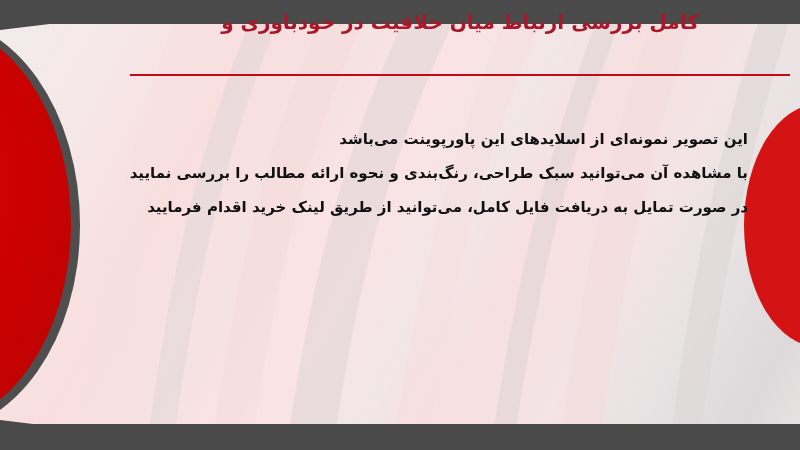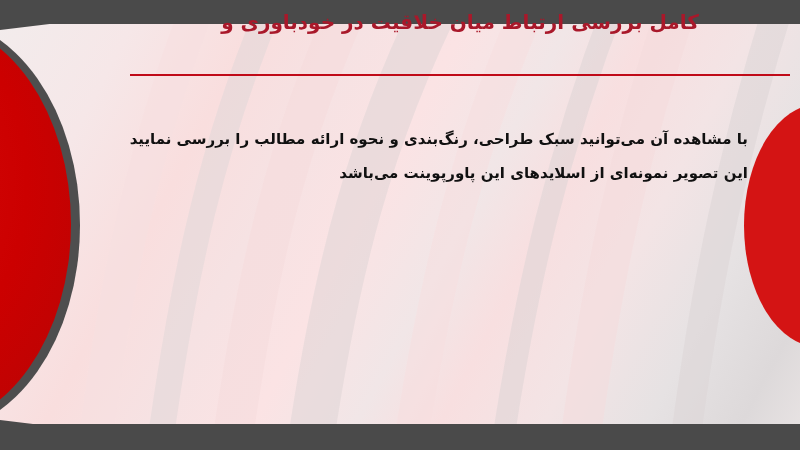--- a/index.html
+++ b/index.html
@@ -169,17 +169,18 @@
     <polygon points="0,0 800,0 800,22 66,22 0,30" fill="#4a4a4a"></polygon>
     <polygon points="0,450 800,450 800,428 66,428 0,420" fill="#4a4a4a"></polygon>
   </svg>
 
   <div class="title-block">
     <div class="title-line">کامل بررسی ارتباط میان خلاقیت در خودباوری و</div>
   </div>
   <div class="title-rule"></div>
 
   <div class="body-block">
+    <div class="body-line">این تصویر نمونه‌ای از اسلایدهای این پاورپوینت می‌باشد</div>
     <div class="body-line">با مشاهده آن می‌توانید سبک طراحی، رنگ‌بندی و نحوه ارائه مطالب را بررسی نمایید</div>
-    <div class="body-line">این تصویر نمونه‌ای از اسلایدهای این پاورپوینت می‌باشد</div>
+    <div class="body-line">در صورت تمایل به دریافت فایل کامل، می‌توانید از طریق لینک خرید اقدام فرمایید</div>
   </div>
 
 </div>
 
 </body></html>

